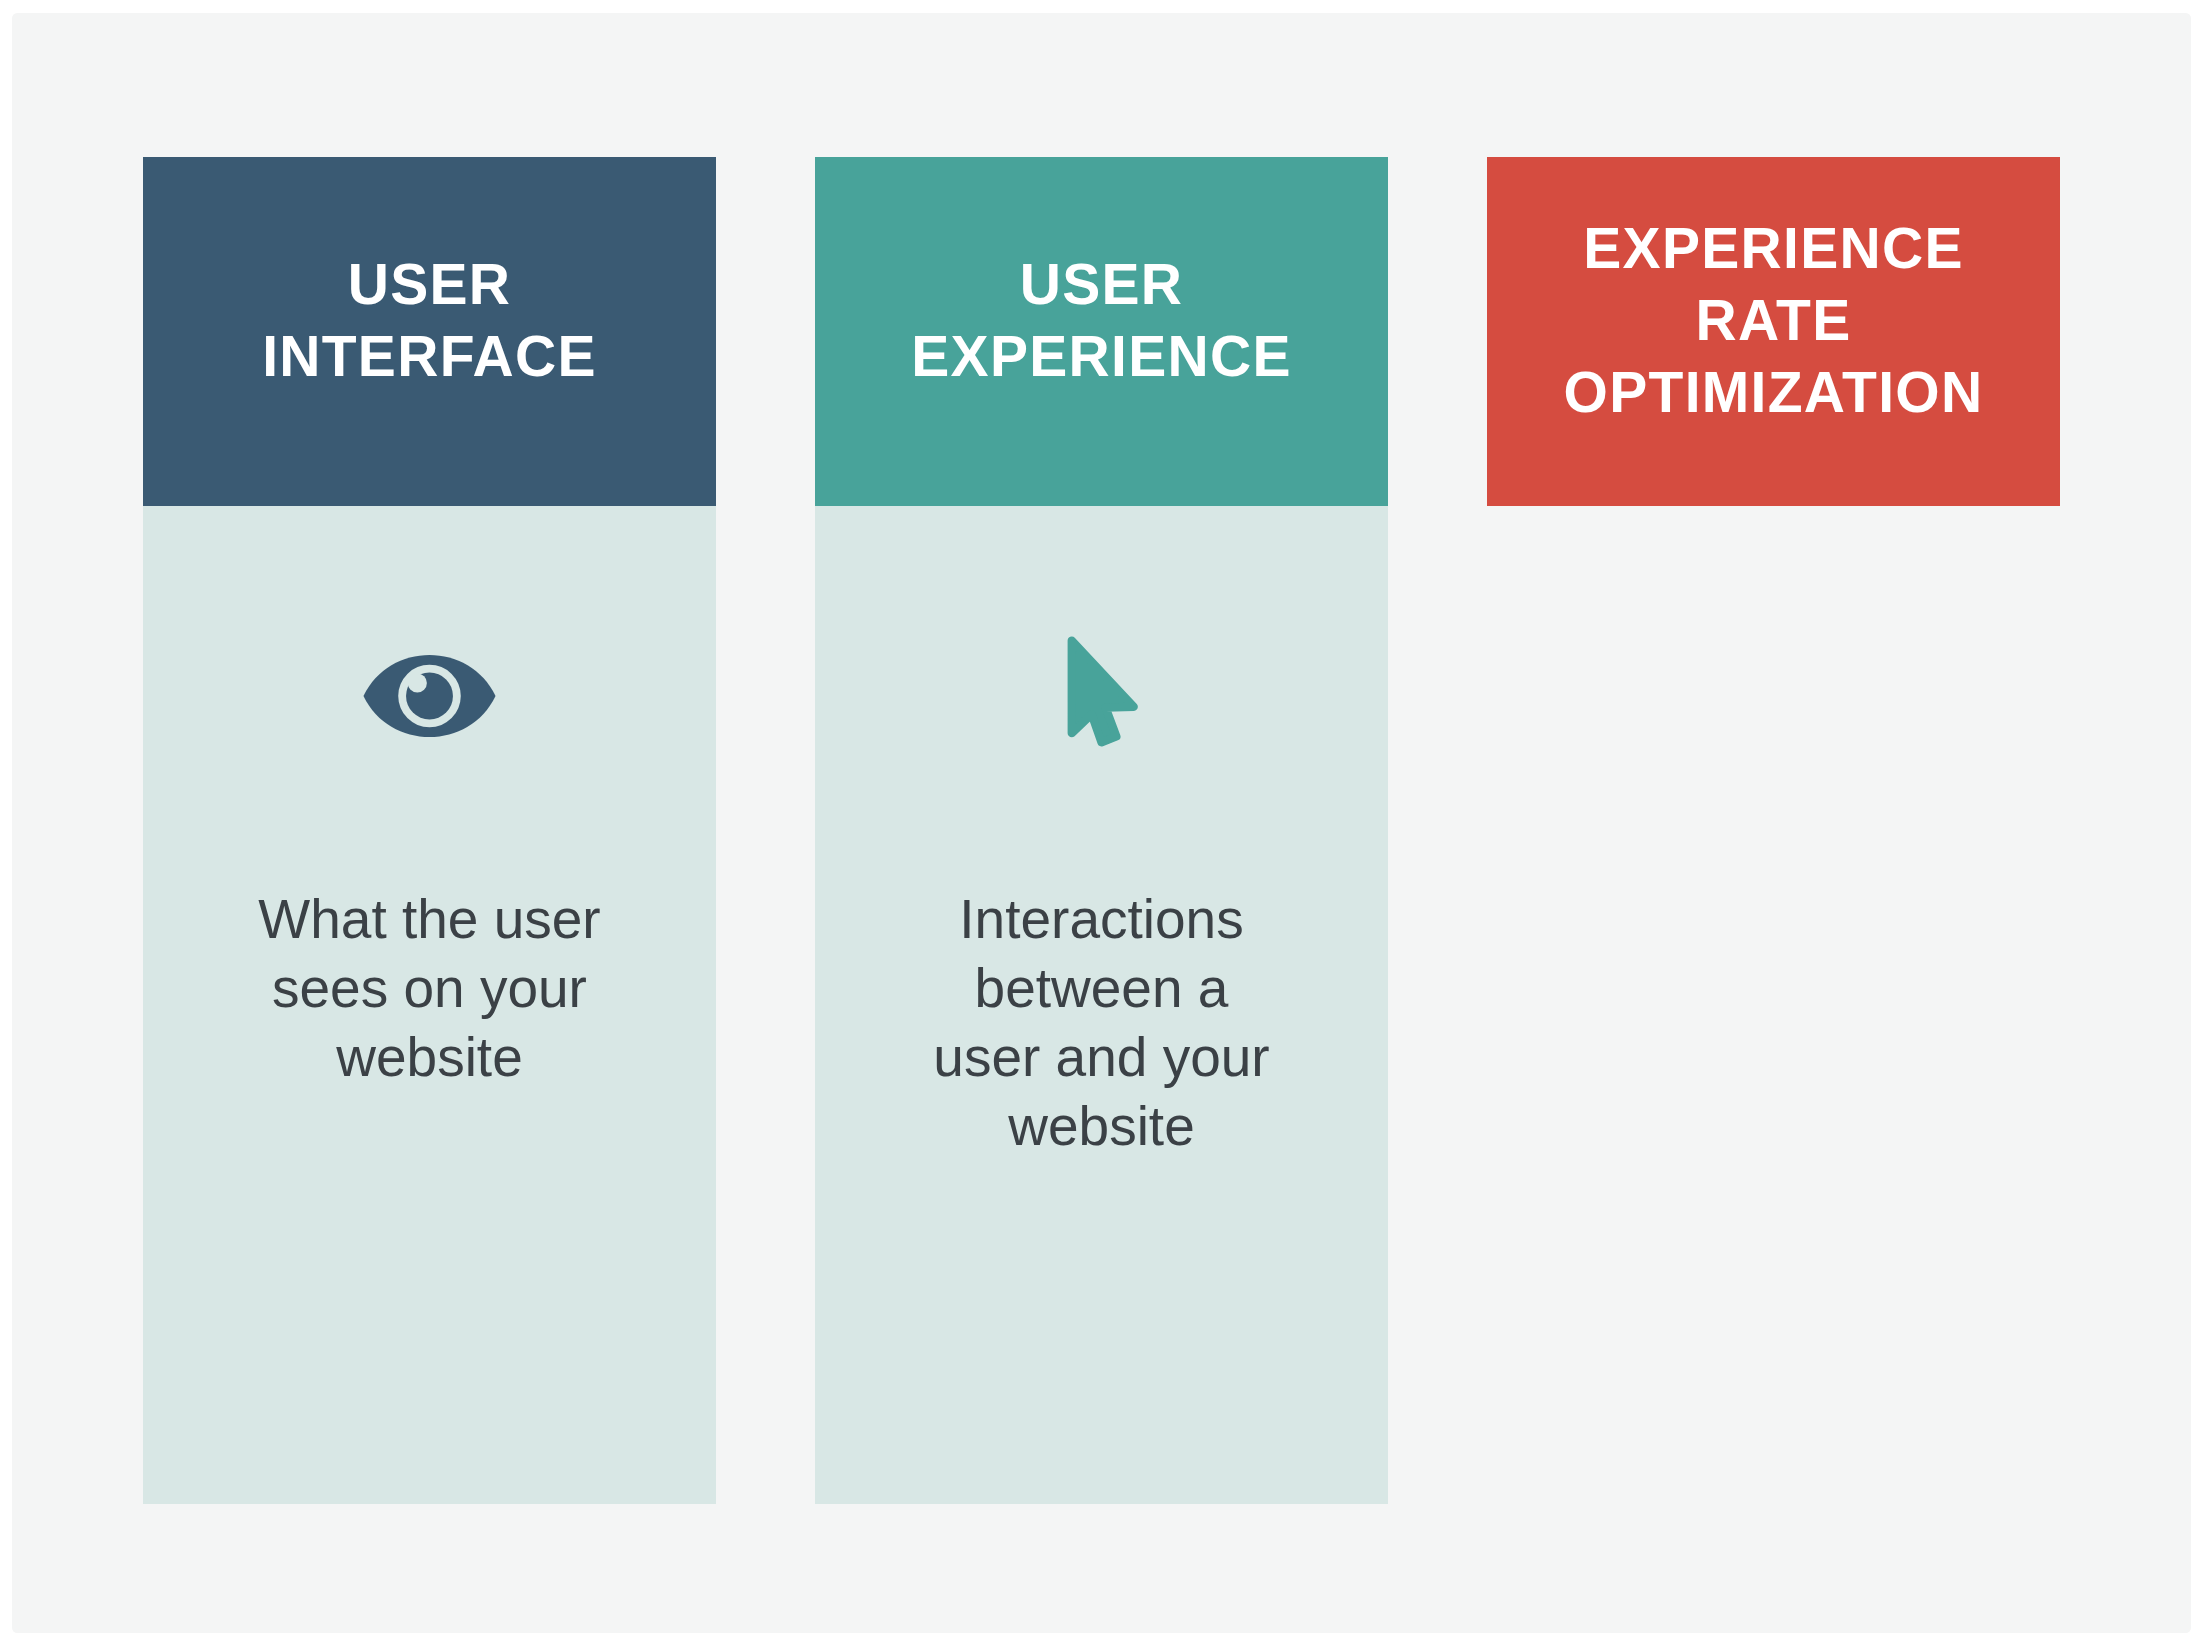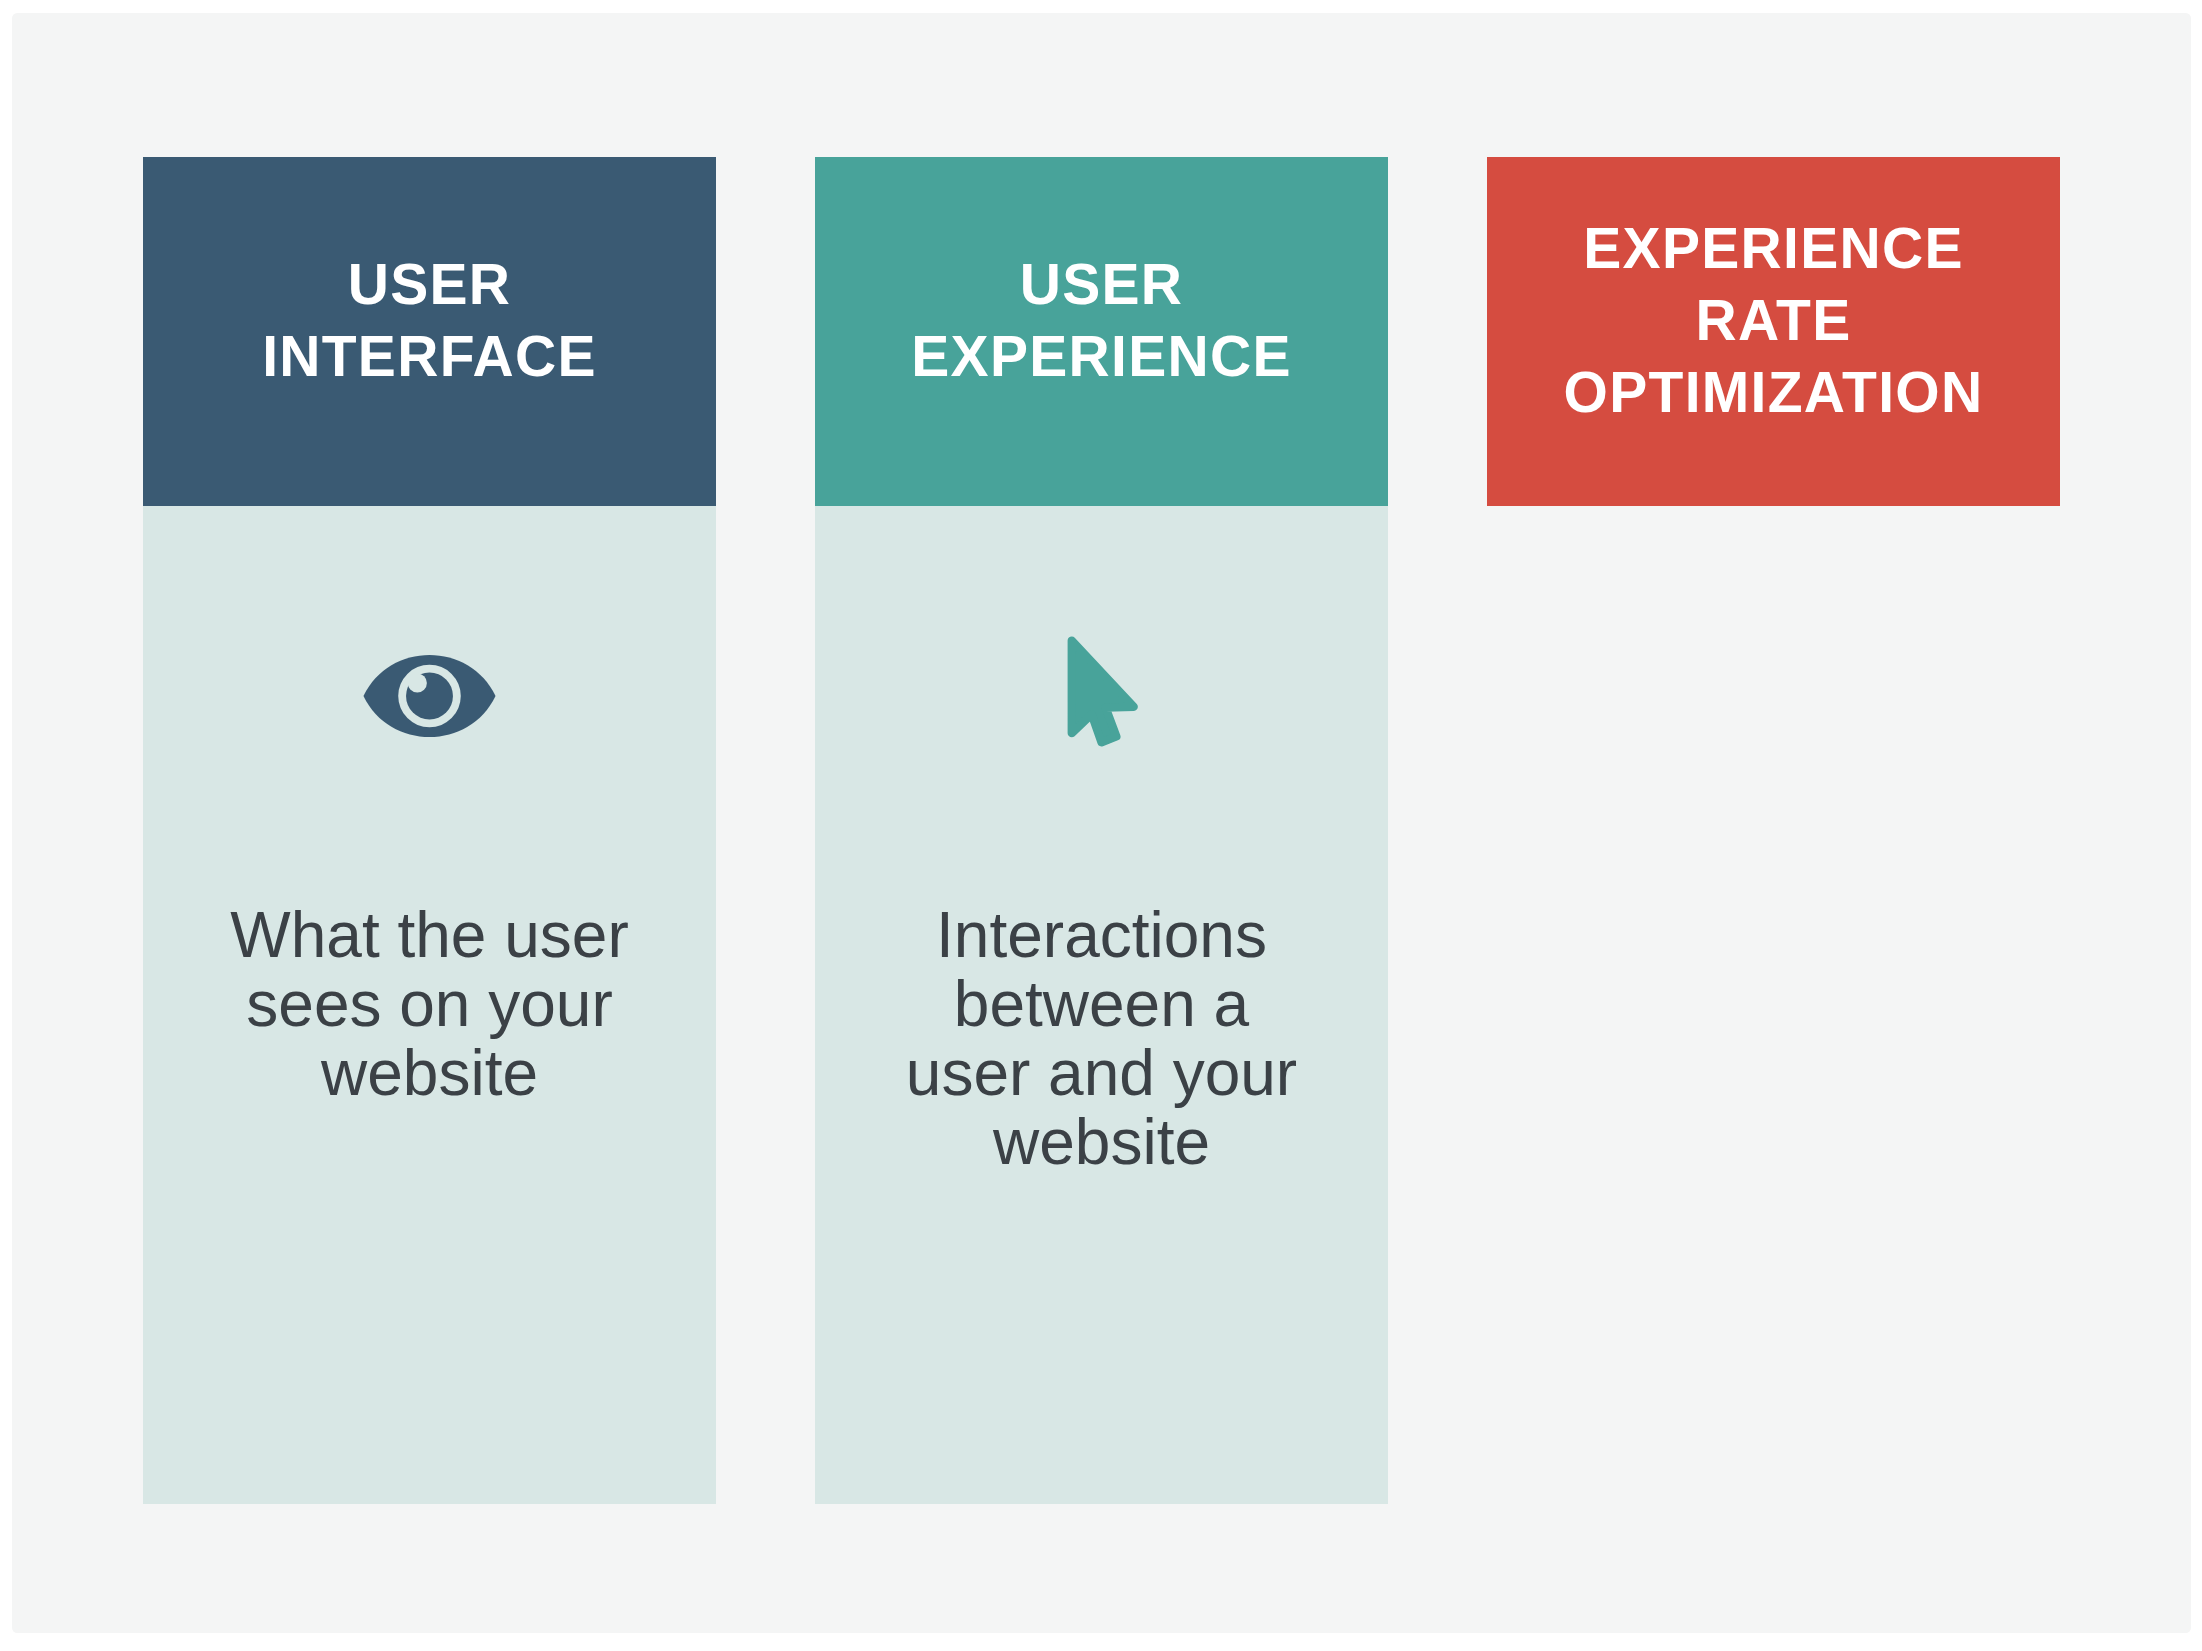--- a/index.html
+++ b/index.html
@@ -67,23 +67,23 @@
     align-items: center;
   }
   .icon-area {
     height: 379px;
     width: 100%;
     display: flex;
     align-items: center;
     justify-content: center;
   }
   .body-text {
-    margin: 16px;
+    margin: 0;
     color: var(--text, #3b4146);
-    font-size: 64px;
+    font-size: 55px;
     line-height: 69px;
     text-align: center;
     white-space: pre-line;
     max-width: 533px;
   }
 </style>
 </head>
 <body>
 
 <div class="page" style="--page-bg: #ffffff; --canvas-bg: #f4f5f5; --panel: #d8e7e5; --text: #3b4146; --header-text: #ffffff;">

